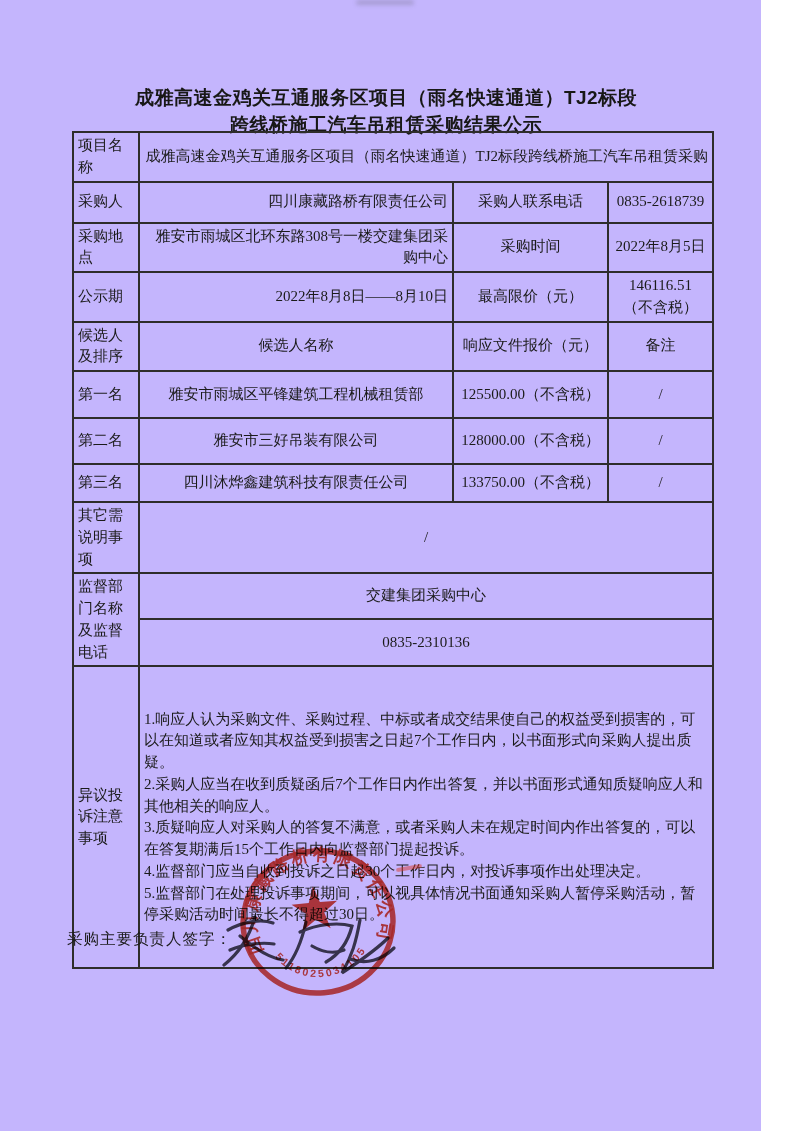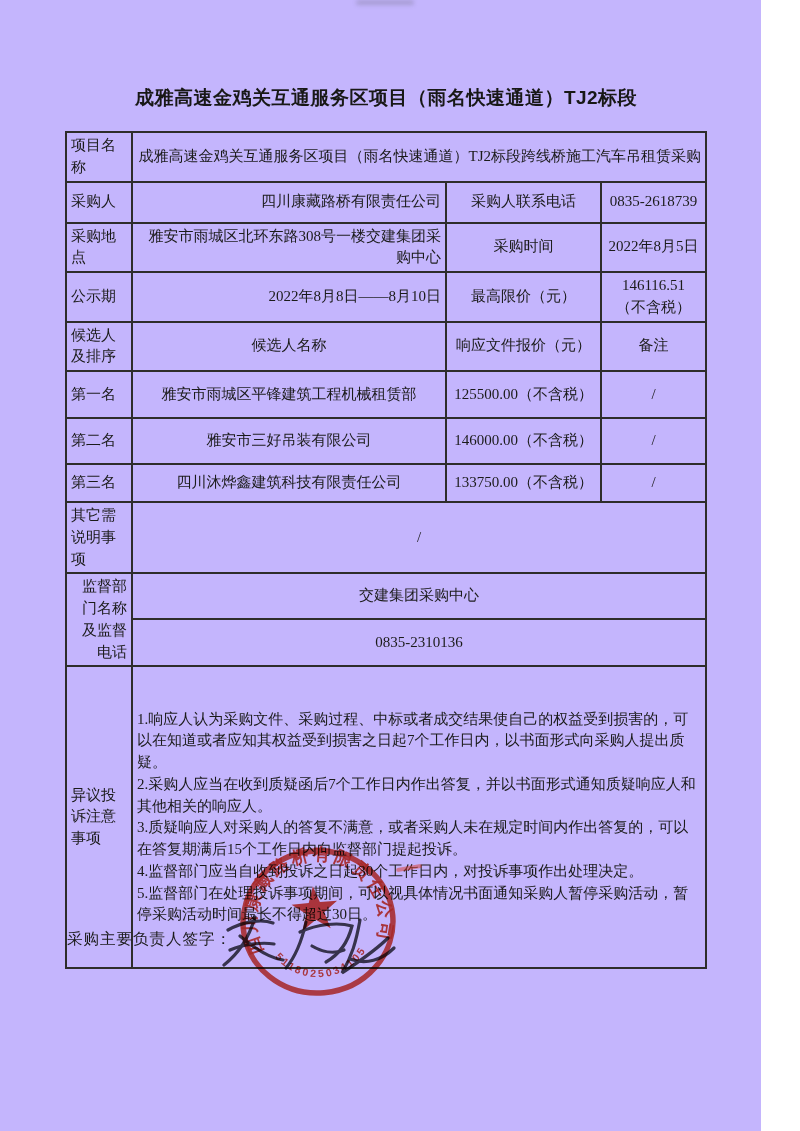--- a/index.html
+++ b/index.html
@@ -16,34 +16,34 @@
     background:rgba(95,95,105,.28);filter:blur(2px);border-radius:3px;
   }
   .doc-title{
     position:absolute;top:84px;left:66px;width:640px;
     text-align:center;
     font-family:"Liberation Sans","DejaVu Sans",sans-serif;
     font-weight:700;font-size:19px;line-height:27px;color:#181816;
     letter-spacing:.5px;
   }
   table.main{
-    position:absolute;top:131px;left:65px;width:640px;
+    position:absolute;top:131px;left:72px;width:640px;
     border-collapse:collapse;table-layout:fixed;
   }
   table.main td{
     border:2px solid #2e2d2b;
     font-size:15px;
     padding:2px 4px;
     vertical-align:middle;
     line-height:1.45;
     color:#1b1b1a;
     word-break:break-all;
   }
   td.lab{padding-left:4px;text-align:left;}
-  td.lab-c{text-align:right;padding:2px 2px;}
+  td.lab-c{text-align:left;padding:2px 2px;}
   td.val{text-align:right;padding-left:6px;}
   td.c{text-align:center;}
   td.notice-cell{
     padding:8px 9px 8px 6px;
     line-height:23.5px;
     vertical-align:middle;
     margin-top:47px;
   }
   .notice-cell p{margin:0;}
   .price2{line-height:1.35;}
@@ -68,20 +68,21 @@
 </style>
 </head>
 <body>
 
 <div class="page">
 
   <div class="smudge-top"></div>
 
   <div class="doc-title">
     <div>成雅高速金鸡关互通服务区项目（雨名快速通道）TJ2标段</div>
+    <div>跨线桥施工汽车吊租赁采购结果公示</div>
   </div>
 
   <table class="main">
     <colgroup>
       <col style="width:66px">
         <col style="width:314px">
         <col style="width:155px">
         <col style="width:105px">
     </colgroup>
     <tbody>
@@ -118,21 +119,21 @@
     </tr>
     <tr style="height:47px">
       <td class="lab">第一名</td>
       <td class="c">雅安市雨城区平锋建筑工程机械租赁部</td>
       <td class="c">125500.00（不含税）</td>
       <td class="c">/</td>
     </tr>
     <tr style="height:46px">
       <td class="lab">第二名</td>
       <td class="c">雅安市三好吊装有限公司</td>
-      <td class="c">146000.00（不含税）</td>
+      <td class="c">128000.00（不含税）</td>
       <td class="c">/</td>
     </tr>
     <tr style="height:38px">
       <td class="lab">第三名</td>
       <td class="c">四川沐烨鑫建筑科技有限责任公司</td>
       <td class="c">133750.00（不含税）</td>
       <td class="c">/</td>
     </tr>
     <tr style="height:44px">
       <td class="lab">其它需说明事项</td>

